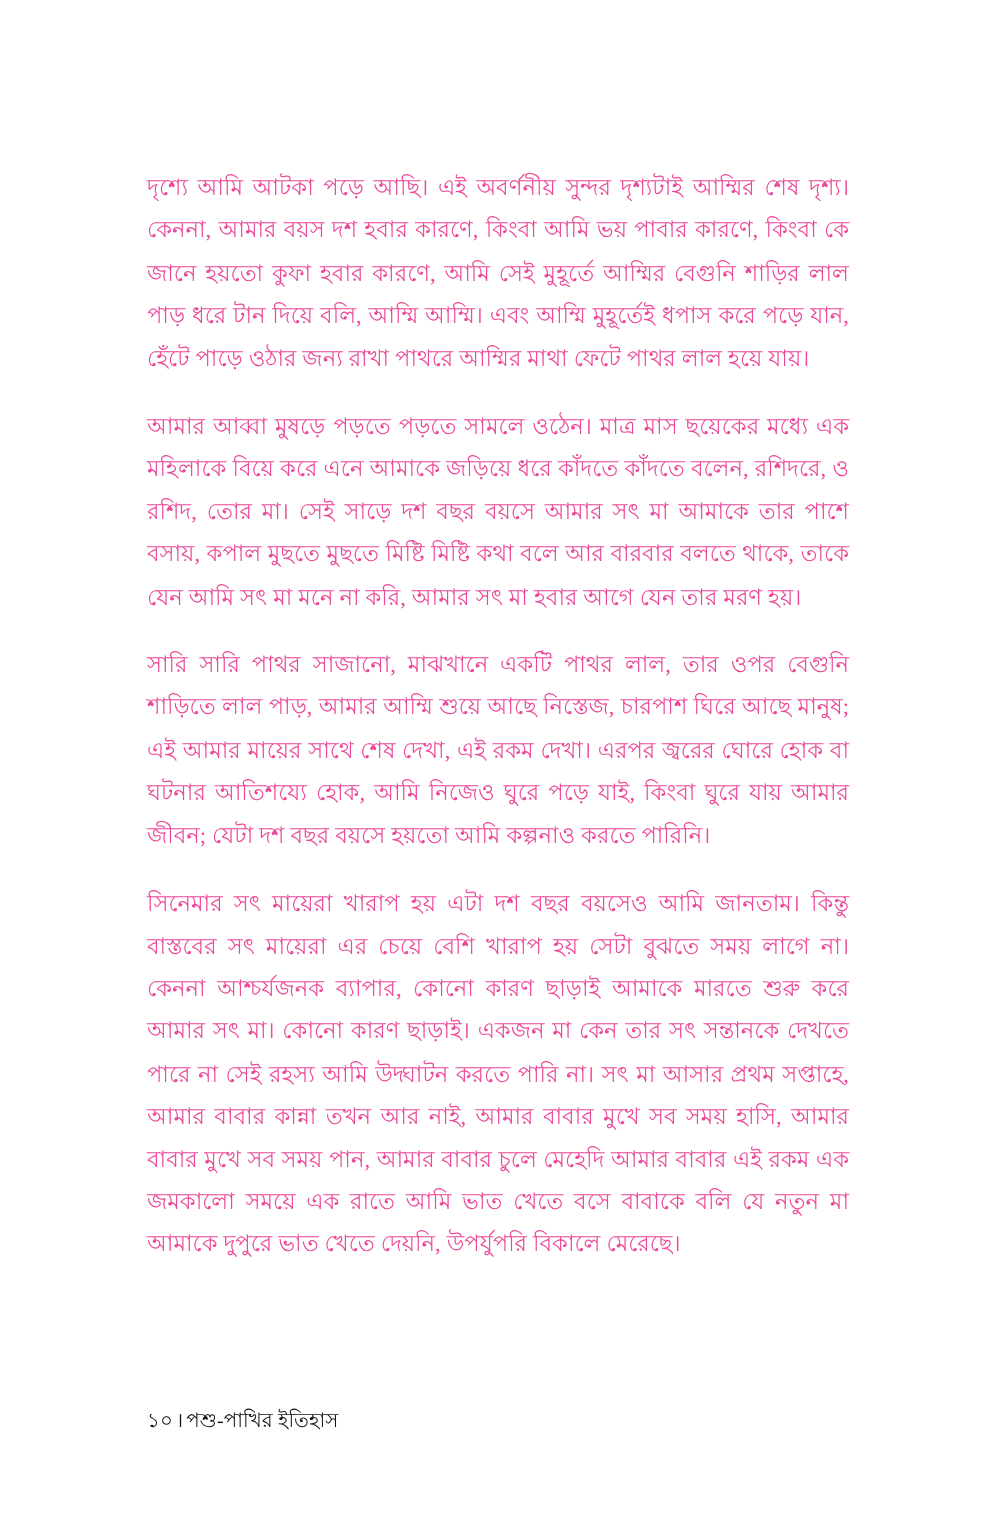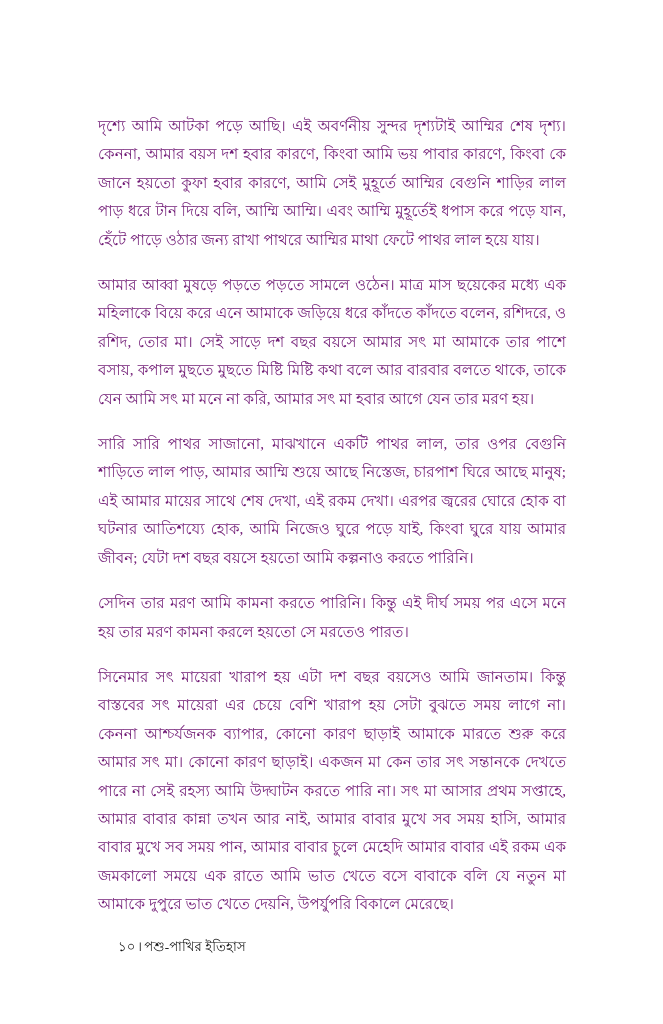--- a/index.html
+++ b/index.html
@@ -32,56 +32,54 @@
   }
 
   .para {
     margin: 0 0 17px 0;
     padding: 0;
     font-size: 15.1px;
     line-height: 28.4px;
     text-align: justify;
     text-justify: inter-word;
     word-spacing: 0.2px;
-    color: #701a75;
+    color: #ec4899;
     font-weight: 400;
     -webkit-font-smoothing: antialiased;
   }
 
   .para:last-of-type {
     margin-bottom: 0;
     font-family: Liberation Serif, serif;
   }
 
   .footer {
     position: absolute;
     left: 98px;
     top: 938px;
     width: 468px;
     font-size: 13.2px;
     line-height: 18px;
     color: #111111;
     letter-spacing: 0.1px;
-    margin-left: 20px;
   }
 
   .footer .sep {
     padding: 0 2px;
   }
 </style>
 </head>
 <body>
 
 <div class="page">
 
   <div class="text-block">
     <p class="para">দৃশ্যে আমি আটকা পড়ে আছি। এই অবর্ণনীয় সুন্দর দৃশ্যটাই আম্মির শেষ দৃশ্য। কেননা, আমার বয়স দশ হবার কারণে, কিংবা আমি ভয় পাবার কারণে, কিংবা কে জানে হয়তো কুফা হবার কারণে, আমি সেই মুহূর্তে আম্মির বেগুনি শাড়ির লাল পাড় ধরে টান দিয়ে বলি, আম্মি আম্মি। এবং আম্মি মুহূর্তেই ধপাস করে পড়ে যান, হেঁটে পাড়ে ওঠার জন্য রাখা পাথরে আম্মির মাথা ফেটে পাথর লাল হয়ে যায়।</p>
     <p class="para">আমার আব্বা মুষড়ে পড়তে পড়তে সামলে ওঠেন। মাত্র মাস ছয়েকের মধ্যে এক মহিলাকে বিয়ে করে এনে আমাকে জড়িয়ে ধরে কাঁদতে কাঁদতে বলেন, রশিদরে, ও রশিদ, তোর মা। সেই সাড়ে দশ বছর বয়সে আমার সৎ মা আমাকে তার পাশে বসায়, কপাল মুছতে মুছতে মিষ্টি মিষ্টি কথা বলে আর বারবার বলতে থাকে, তাকে যেন আমি সৎ মা মনে না করি, আমার সৎ মা হবার আগে যেন তার মরণ হয়।</p>
     <p class="para">সারি সারি পাথর সাজানো, মাঝখানে একটি পাথর লাল, তার ওপর বেগুনি শাড়িতে লাল পাড়, আমার আম্মি শুয়ে আছে নিস্তেজ, চারপাশ ঘিরে আছে মানুষ; এই আমার মায়ের সাথে শেষ দেখা, এই রকম দেখা। এরপর জ্বরের ঘোরে হোক বা ঘটনার আতিশয্যে হোক, আমি নিজেও ঘুরে পড়ে যাই, কিংবা ঘুরে যায় আমার জীবন; যেটা দশ বছর বয়সে হয়তো আমি কল্পনাও করতে পারিনি।</p>
-    <p class="para">সেদিন তার মরণ আমি কামনা করতে পারিনি। কিন্তু এই দীর্ঘ সময় পর এসে মনে হয় তার মরণ কামনা করলে হয়তো সে মরতেও পারত।</p>
     <p class="para">সিনেমার সৎ মায়েরা খারাপ হয় এটা দশ বছর বয়সেও আমি জানতাম। কিন্তু বাস্তবের সৎ মায়েরা এর চেয়ে বেশি খারাপ হয় সেটা বুঝতে সময় লাগে না। কেননা আশ্চর্যজনক ব্যাপার, কোনো কারণ ছাড়াই আমাকে মারতে শুরু করে আমার সৎ মা। কোনো কারণ ছাড়াই। একজন মা কেন তার সৎ সন্তানকে দেখতে পারে না সেই রহস্য আমি উদ্ঘাটন করতে পারি না। সৎ মা আসার প্রথম সপ্তাহে, আমার বাবার কান্না তখন আর নাই, আমার বাবার মুখে সব সময় হাসি, আমার বাবার মুখে সব সময় পান, আমার বাবার চুলে মেহেদি আমার বাবার এই রকম এক জমকালো সময়ে এক রাতে আমি ভাত খেতে বসে বাবাকে বলি যে নতুন মা আমাকে দুপুরে ভাত খেতে দেয়নি, উপর্যুপরি বিকালে মেরেছে।</p>
   </div>
 
   <div class="footer">
     <span>১০</span><span class="sep">।</span><span>পশু-পাখির ইতিহাস</span>
   </div>
 
 </div>
 
 </body></html>

